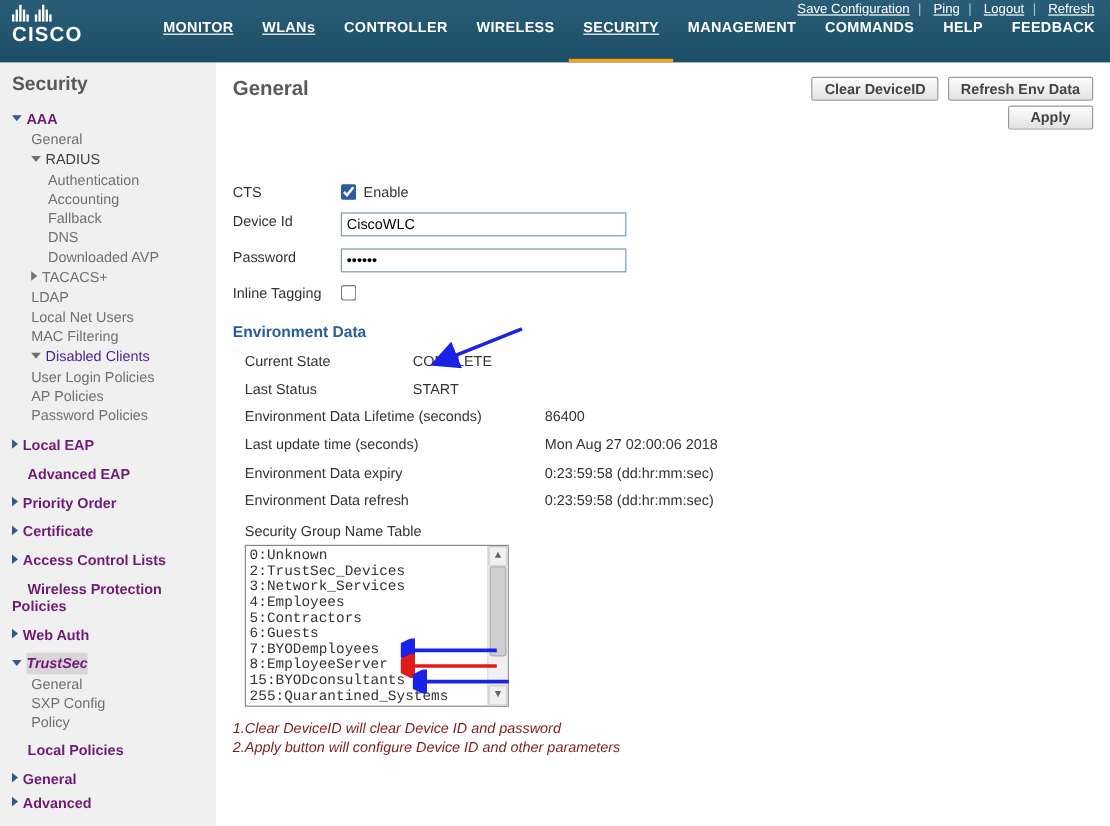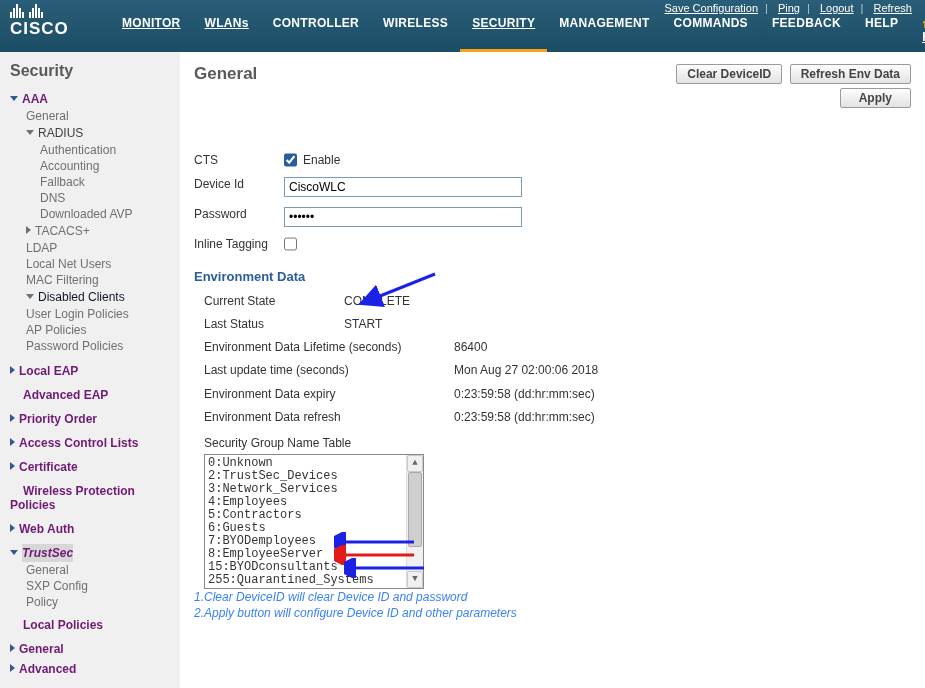--- a/index.html
+++ b/index.html
@@ -7,21 +7,21 @@
 
 
 .topbar { background: #15536d; background: linear-gradient(#2a5d77,#1b4d66); height: 52px; position: relative; color: #fff; }
 .top-links { position: absolute; top: 2px; right: 8px; font-size: 11px; }
 .top-links span { padding: 0 5px; cursor: pointer; text-decoration: underline; }
 .top-links .sep { padding: 0 2px; text-decoration: none; color: #b0c8d3;}
 .logo { position: absolute; left: 10px; top: 4px; }
 .logo-bars { display:flex; gap:1px; margin-bottom:1px; }
 .logo-bars span { display:inline-block; width:2px; background:#fff; }
 .logo-text { font-size: 17px; font-weight: bold; letter-spacing: 1px; font-family: Arial; }
-.mainnav { position: absolute; bottom: 0; left: 110px; right: 0; display: flex; gap: 0; }
+.mainnav { position: absolute; bottom: 0; left: 124px; right: 0; display: flex; gap: 0; }
 .mainnav-item { color: #fff; font-size: 12px; font-weight: bold; padding: 9px 12px 8px; letter-spacing: 0.3px; cursor: pointer; position: relative; }
 .mainnav-item .ul { text-decoration: underline; }
 .mainnav-item.active { border-bottom: 3px solid #f7a11a; padding-bottom:5px;}
 .mainnav-item.home::before { content: ""; display:inline-block; width:10px; height:10px; background:#f7a11a; clip-path: polygon(50% 0, 100% 50%, 80% 50%, 80% 100%, 60% 100%, 60% 70%, 40% 70%, 40% 100%, 20% 100%, 20% 50%, 0 50%); margin-right:4px; vertical-align:-1px;}
 
 
 .wrap { display: flex; }
 .sidebar { width: 180px; background: #f0f0f0; padding: 10px 6px 20px 10px; min-height: 636px; }
 .sidebar h2 { font-size: 16px; color: #5a5a5a; font-weight: bold; margin-bottom: 10px; }
 .side-item { font-size: 12px; color: #701a75; padding: 2px 0 2px 0; cursor: pointer; position: relative; }
@@ -53,21 +53,21 @@
 .ecol1 { width: 210px; color: #333; }
 .ecol2 { color: #333; }
 
 .sgt-box { position:relative; width:220px; height:135px; border:1px solid #888; overflow:hidden; font-family: "Courier New", monospace; font-size:12px; line-height:13px; padding:2px 0 0 3px; background:#fff; margin-top:4px;}
 .sgt-box .scroll { position:absolute; top:0; right:0; bottom:0; width:17px; background:#f0f0f0; border-left:1px solid #ddd;}
 .sgt-box .scroll .sbtn { height:17px; background:#f0f0f0; border:1px solid #c9c9c9; border-radius:2px; display:flex;align-items:center;justify-content:center;color:#666;font-size:9px;}
 .sgt-box .scroll .track { position:absolute; top:17px; bottom:17px; left:0; right:0;}
 .sgt-box .scroll .thumb { position:absolute; left:1px; right:1px; top:0; height:75px; background:#cfcfcf; border:1px solid #a9a9a9; border-radius:2px;}
 .sgt-box .sgt-line { white-space:pre; }
 
-.notes { color:#3b82f6; font-style:italic; font-size:12px; line-height:16px;}
+.notes { margin-top:10px; color:#7f1d1d; font-style:italic; font-size:12px; line-height:16px;}
 
 .arrow-svg { position:absolute; pointer-events:none; }
 </style>
 </head>
 <body>
 
 <div class="topbar">
   <div class="top-links">
     <span>Save Configuration</span><span class="sep">|</span>
     <span>Ping</span><span class="sep">|</span>
@@ -91,52 +91,52 @@
     <div class="logo-text">CISCO</div>
   </div>
   <div class="mainnav">
     <div class="mainnav-item"><span class="ul">MONITOR</span></div>
     <div class="mainnav-item"><span class="ul">WLANs</span></div>
     <div class="mainnav-item"><span>CONTROLLER</span></div>
     <div class="mainnav-item"><span>WIRELESS</span></div>
     <div class="mainnav-item active"><span class="ul">SECURITY</span></div>
     <div class="mainnav-item"><span>MANAGEMENT</span></div>
     <div class="mainnav-item"><span>COMMANDS</span></div>
+    <div class="mainnav-item"><span>HELP</span></div>
     <div class="mainnav-item"><span>FEEDBACK</span></div>
-    <div class="mainnav-item"><span>HELP</span></div>
     <div class="mainnav-item home" style="margin-left:auto"><span class="ul">Home</span></div>
   </div>
 </div>
 
 <div class="wrap">
   <div class="sidebar">
     <h2>Security</h2>
 
     <div class="side-item bold"><span class="caret open"></span><span>AAA</span></div>
     <div class="side-sub ind1">General</div>
     <div class="side-item ind1" style="color:#404040"><span class="caret open" style="border-top-color:#707070"></span><span>RADIUS</span></div>
     <div class="side-sub ind2">Authentication</div>
     <div class="side-sub ind2">Accounting</div>
     <div class="side-sub ind2">Fallback</div>
     <div class="side-sub ind2">DNS</div>
     <div class="side-sub ind2">Downloaded AVP</div>
     <div class="side-item ind1" style="color:#707070"><span class="caret" style="border-left-color:#707070"></span><span>TACACS+</span></div>
     <div class="side-sub ind1">LDAP</div>
     <div class="side-sub ind1">Local Net Users</div>
     <div class="side-sub ind1">MAC Filtering</div>
-    <div class="side-item ind1" style="color:#0f172a"><span class="caret open" style="border-top-color:#707070"></span><span>Disabled Clients</span></div>
+    <div class="side-item ind1" style="color:#4c1d95"><span class="caret open" style="border-top-color:#707070"></span><span>Disabled Clients</span></div>
     <div class="side-sub ind1">User Login Policies</div>
     <div class="side-sub ind1">AP Policies</div>
     <div class="side-sub ind1">Password Policies</div>
 
     <div class="side-item bold" style="margin-top:8px"><span class="caret"></span><span>Local EAP</span></div>
     <div class="side-item bold" style="margin-top:6px"><span class="caret spacer"></span><span>Advanced EAP</span></div>
     <div class="side-item bold" style="margin-top:6px"><span class="caret"></span><span>Priority Order</span></div>
+    <div class="side-item bold" style="margin-top:6px"><span class="caret"></span><span>Certificate</span></div>
     <div class="side-item bold" style="margin-top:6px"><span class="caret"></span><span>Access Control Lists</span></div>
-    <div class="side-item bold" style="margin-top:6px"><span class="caret"></span><span>Certificate</span></div>
     <div class="side-item bold" style="margin-top:6px"><span class="caret spacer"></span><span>Wireless Protection Policies</span></div>
     <div class="side-item bold" style="margin-top:6px"><span class="caret"></span><span>Web Auth</span></div>
     <div style="margin-top:6px"><span class="caret open" style="border-top-color:#315b8c; display:inline-block;width:0;height:0;border-left:4px solid transparent;border-right:4px solid transparent;border-top:5px solid #315b8c;margin-right:4px;vertical-align:2px"></span><span class="side-item bold hl">TrustSec</span></div>
     <div class="side-sub ind1">General</div>
     <div class="side-sub ind1">SXP Config</div>
     <div class="side-sub ind1">Policy</div>
     <div class="side-item bold" style="margin-top:6px"><span class="caret spacer"></span><span>Local Policies</span></div>
     <div class="side-item bold" style="margin-top:6px"><span class="caret"></span><span>General</span></div>
     <div class="side-item bold" style="margin-top:2px"><span class="caret"></span><span>Advanced</span></div>
   </div>

